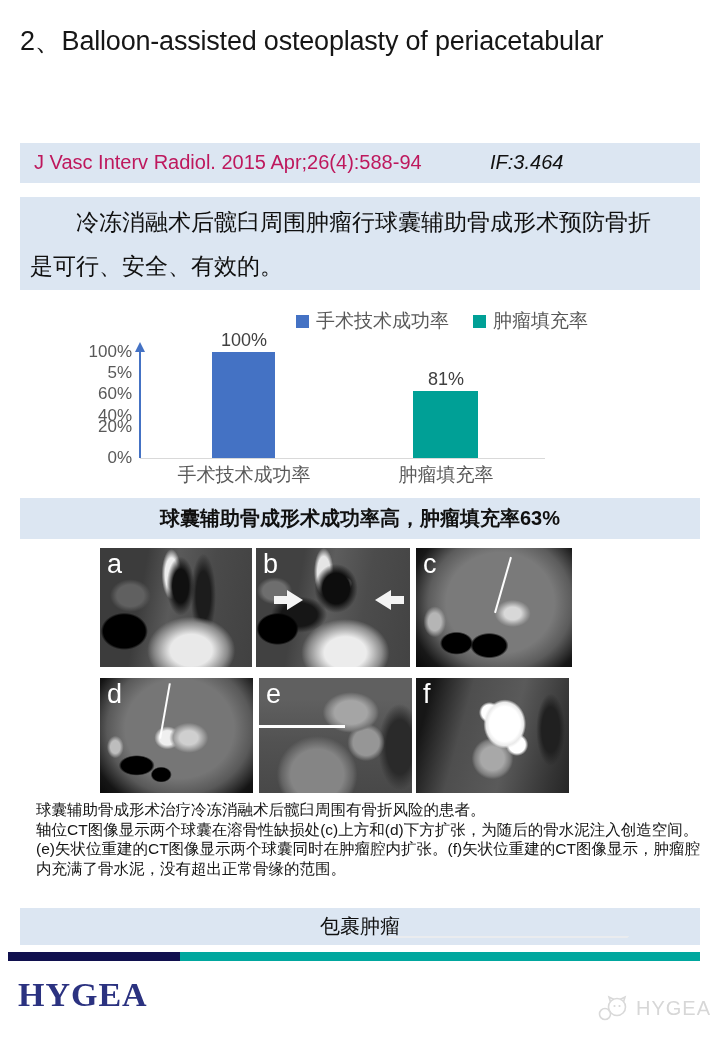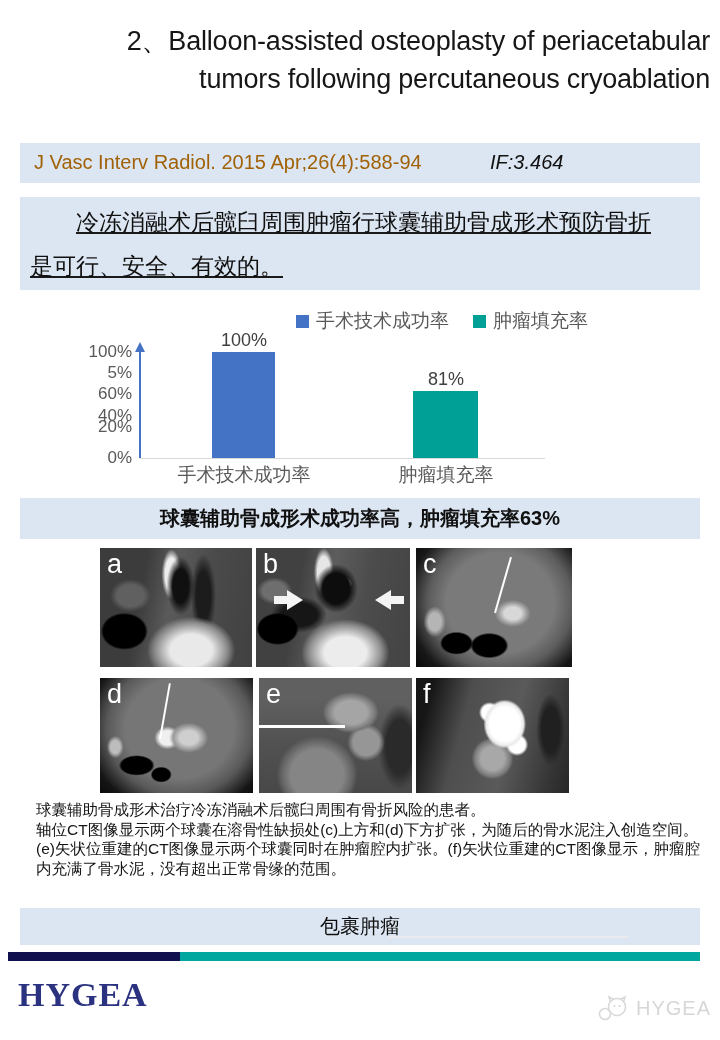--- a/index.html
+++ b/index.html
@@ -3,30 +3,30 @@
 <meta charset="utf-8">
 <style>
   html,body{margin:0;padding:0;}
   body{
     width:720px;height:1040px;position:relative;background:#ffffff;overflow:hidden;
     font-family:"Liberation Sans","DejaVu Sans",sans-serif;color:#1a1a1a;
   }
   .abs{position:absolute;}
 
   
-  #title{left:20px;top:22px;width:690px;font-size:27px;line-height:38px;color:#161616;letter-spacing:-0.2px;text-align:right;}
+  #title{left:20px;top:22px;width:690px;font-size:27px;line-height:38px;color:#161616;letter-spacing:-0.2px;}
   #title div{white-space:nowrap;}
 
   
   #citation{left:20px;top:143px;width:680px;height:40px;background:#dce6f2;}
-  #citation .ref{position:absolute;left:14px;top:8px;font-size:20px;color:#a16207;}
+  #citation .ref{position:absolute;left:14px;top:8px;font-size:20px;color:#be185d;}
   #citation .if{position:absolute;left:470px;top:8px;font-size:20px;color:#111;font-style:italic;}
 
   
-  #statement{left:20px;top:197px;width:680px;height:93px;background:#dce6f2;text-decoration:underline;}
+  #statement{left:20px;top:197px;width:680px;height:93px;background:#dce6f2;}
   #statement .ln{font-size:23px;line-height:44px;color:#101010;padding-left:10px;}
   #statement .ln.indent{text-indent:2em;padding-top:3px;}
 
   
   #chart{left:20px;top:298px;width:680px;height:194px;}
   #chart .legend{position:absolute;left:276px;top:10px;display:flex;gap:24px;align-items:center;}
   #chart .legend-item{display:flex;align-items:center;gap:7px;font-size:19px;color:#595959;}
   #chart .legend-sq{width:13px;height:13px;}
   #chart .y-tick{position:absolute;left:42px;width:70px;text-align:right;font-size:17px;color:#595959;height:20px;line-height:20px;}
   .yt0{top:44px}.yt1{top:65px}.yt2{top:86px}.yt3{top:108px}.yt4{top:119px}.yt5{top:150px}
@@ -119,21 +119,20 @@
   #swoosh{left:382px;top:936px;width:240px;height:14px;border-top:2px solid #ededed;transform:skewX(-42deg);opacity:.8;}
   #logo{left:18px;top:976px;font-family:"Liberation Serif","DejaVu Serif",serif;font-weight:bold;font-size:34px;color:#2b3280;letter-spacing:1px;}
   #watermark{left:596px;top:994px;display:flex;align-items:center;gap:6px;color:#d7d7d7;}
   #watermark .wm-text{font-size:20px;letter-spacing:1px;color:#d7d7d7;}
 </style>
 </head>
 <body>
 
 <div class="abs" id="title">
   <div>2、Balloon-assisted osteoplasty of periacetabular</div>
-  <div>tumors following percutaneous cryoablation</div>
 </div>
 
 <div class="abs" id="citation">
   <span class="ref">J Vasc Interv Radiol. 2015 Apr;26(4):588-94</span>
   <span class="if">IF:3.464</span>
 </div>
 
 <div class="abs" id="statement">
   <div class="ln indent">冷冻消融术后髋臼周围肿瘤行球囊辅助骨成形术预防骨折</div>
   <div class="ln">是可行、安全、有效的。</div>

